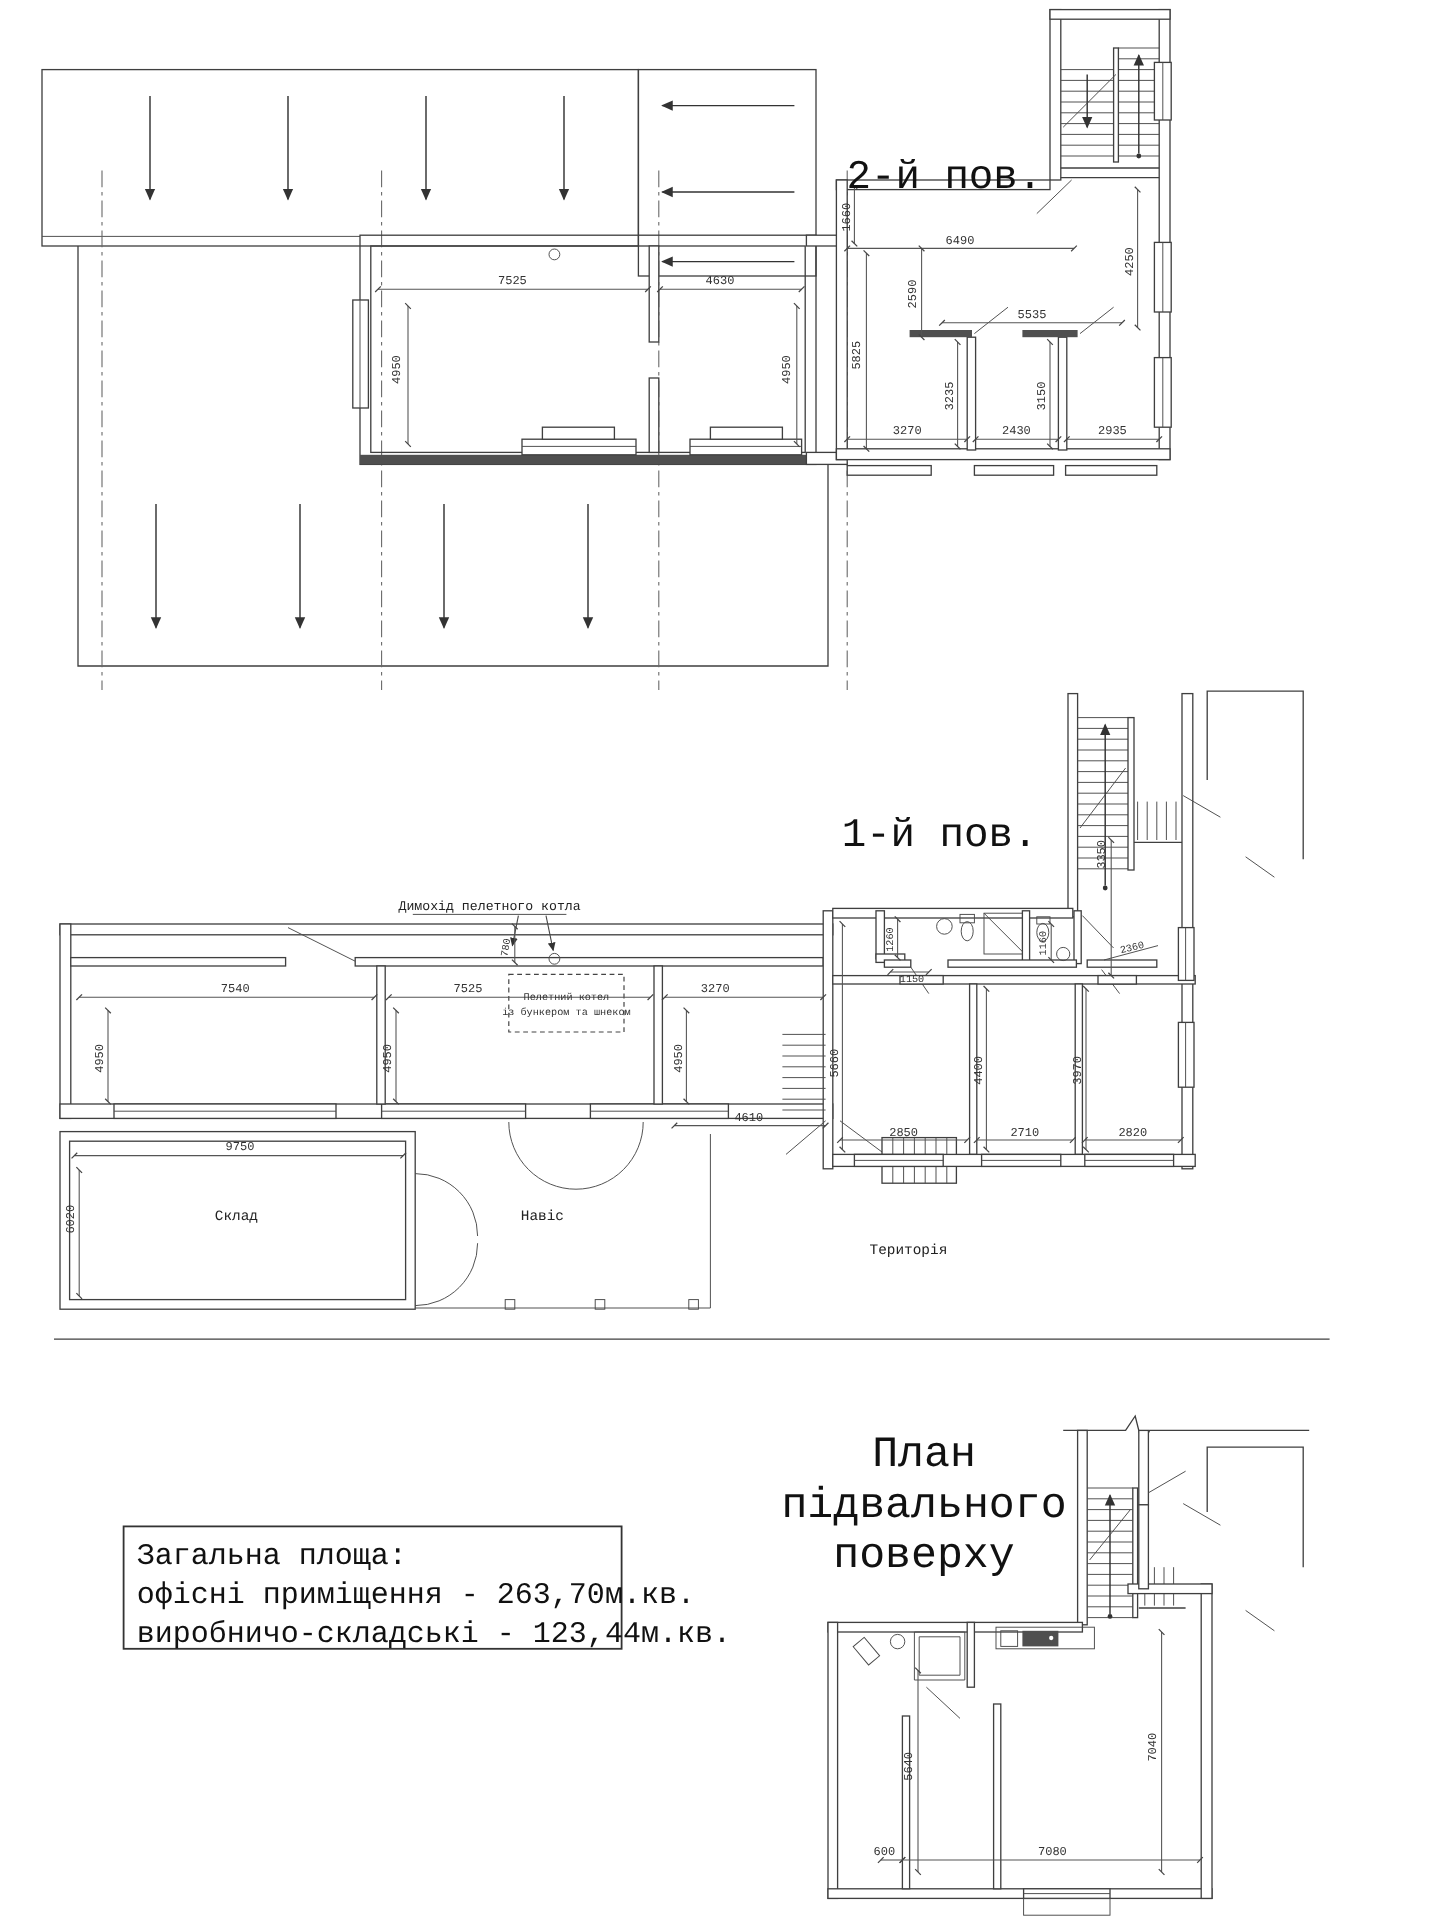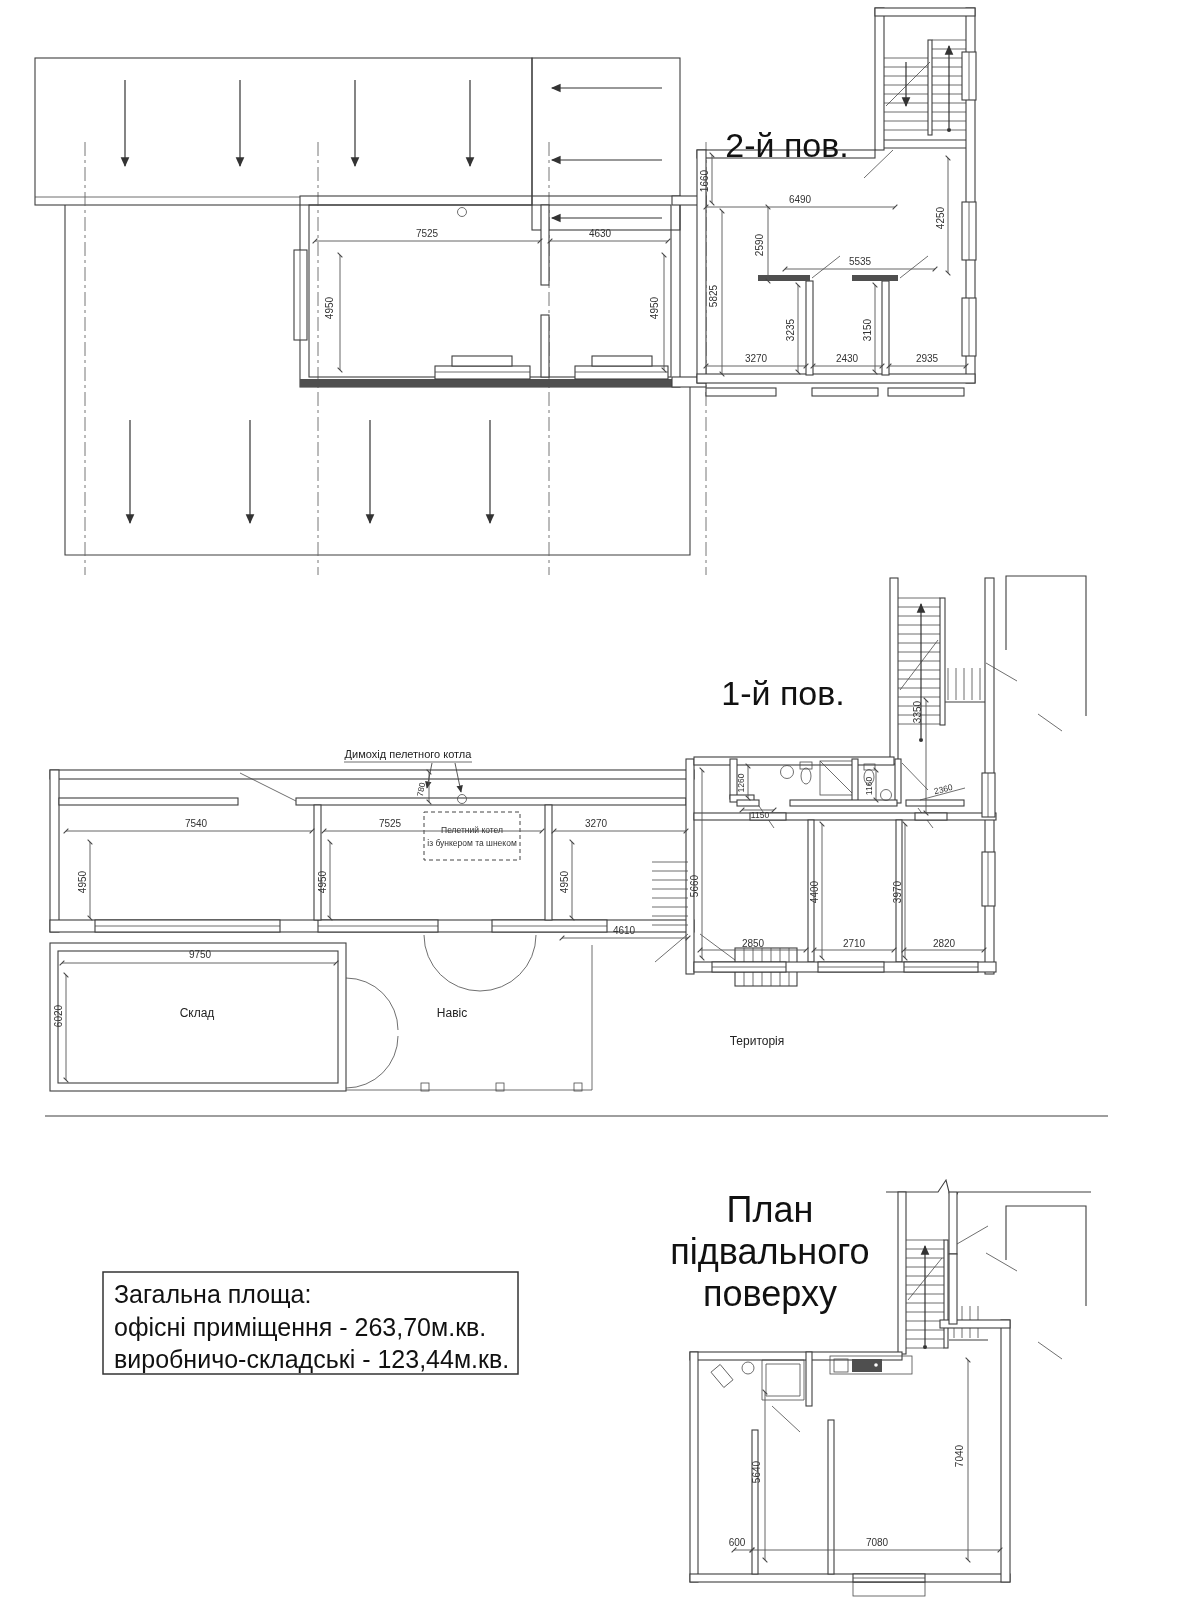--- a/index.html
+++ b/index.html
@@ -1,17 +1,17 @@
 <!DOCTYPE html>
 <html><head>
 <meta charset="utf-8">
 <style>
   html,body{margin:0;padding:0;background:#fff;}
   #canvas{position:relative;width:1108px;height:1600px;background:#ffffff;overflow:hidden;
-          font-family:Liberation Sans, sans-serif;}
+          font-family:Liberation Mono, monospace;}
   svg{display:block;}
   .ln{fill:none;stroke:#3f3f3f;stroke-width:1.1;}
   .lt{fill:none;stroke:#4a4a4a;stroke-width:0.8;}
   .wl{fill:#ffffff;stroke:#3f3f3f;stroke-width:1.1;}
   .wd{fill:#4f4f4f;stroke:none;}
   .dim{fill:none;stroke:#555;stroke-width:0.9;marker-start:url(#mT);marker-end:url(#mT);}
   .arrow{fill:none;stroke:#333;stroke-width:1.2;marker-end:url(#mA);}
   .lead{fill:none;stroke:#444;stroke-width:0.9;marker-end:url(#mA);}
   .dd{fill:none;stroke:#666;stroke-width:0.9;stroke-dasharray:14 4 3 4;}
   .dash{fill:none;stroke:#444;stroke-width:1;stroke-dasharray:4 3;}

